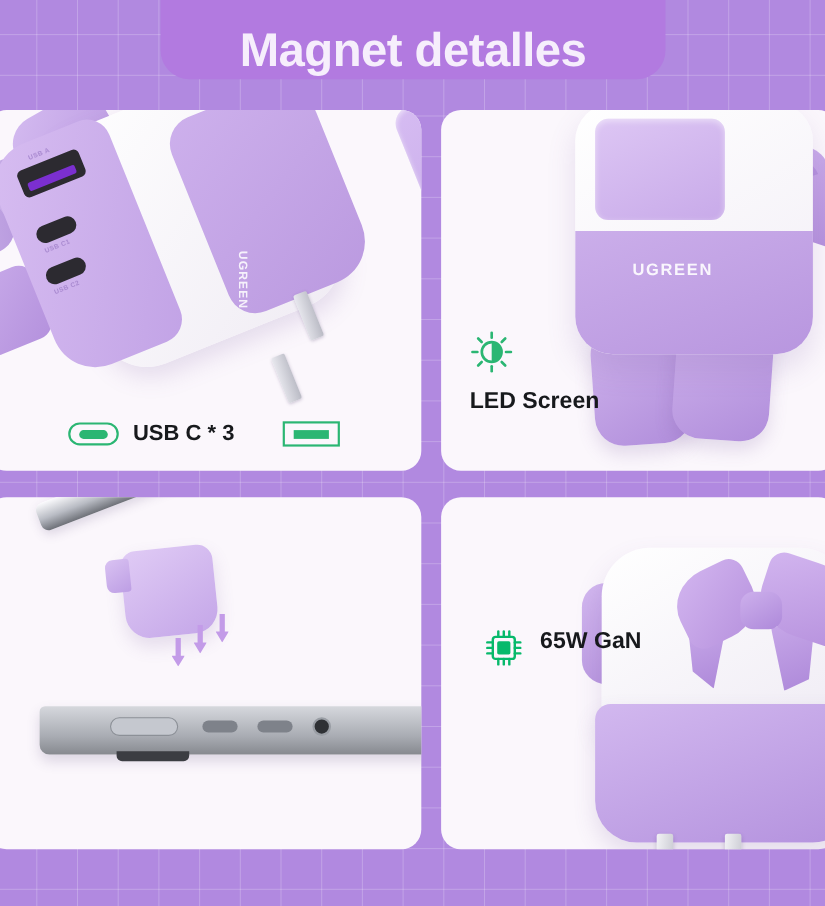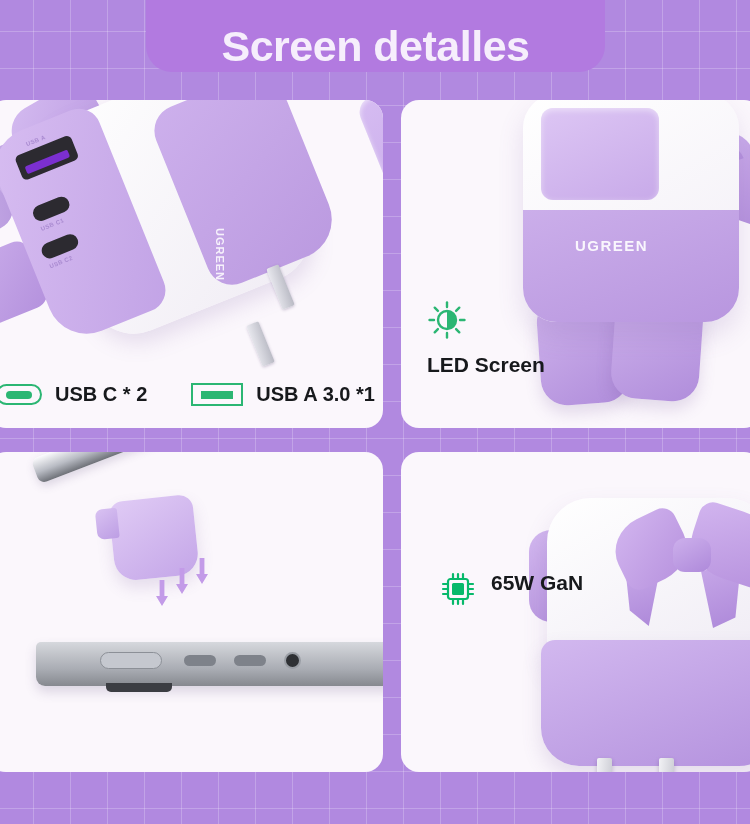--- a/index.html
+++ b/index.html
@@ -377,21 +377,21 @@
   }
   #c4-pin1 { left: 196px; top: 306px; }
   #c4-pin2 { left: 258px; top: 306px; }
 </style>
 </head>
 <body>
 
 <div id="page">
 
   <div id="title-badge">
-    <div id="title-text">Screen detalles</div>
+    <div id="title-text">Magnet detalles</div>
   </div>
 
   <div class="card" id="card-1">
     <div id="c1-art">
 
       <div id="c1-prongs-back">
         <div class="c1-blade" style="left:0;top:0;transform:rotate(12deg);"></div>
         <div class="c1-blade" style="left:34px;top:46px;transform:rotate(-8deg);"></div>
       </div>
 
@@ -416,27 +416,26 @@
       <div id="c1-logo">UGREEN</div>
       <div class="c1-pin" id="c1-pin1"></div>
       <div class="c1-pin" id="c1-pin2"></div>
     </div>
 
     <div id="port-legend">
       <div class="port-item">
         <span class="usbc-glyph">
             <i></i>
           </span>
-        <span class="port-label">USB C * 2</span>
+        <span class="port-label">USB C * 3</span>
       </div>
       <div class="port-item">
         <span class="usba-glyph">
             <i></i>
           </span>
-        <span class="port-label">USB A 3.0 *1</span>
       </div>
     </div>
   </div>
 
   <div class="card" id="card-2">
     <div id="c2-art">
       <div id="c2-knob"></div>
       <div id="c2-bow"></div>
       <div class="c2-shoe" id="c2-shoe1"></div>
       <div class="c2-shoe" id="c2-shoe2"></div>

